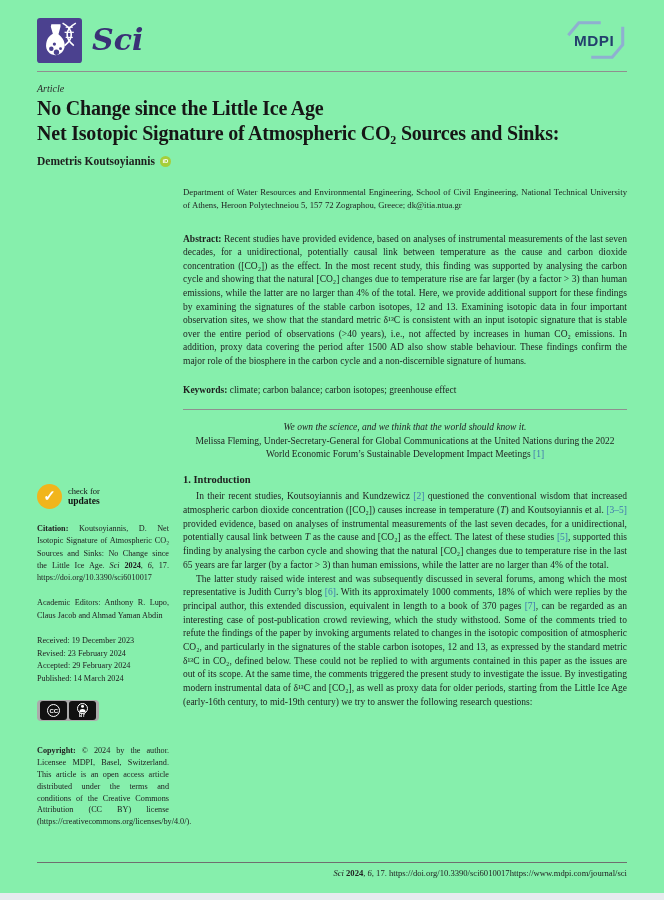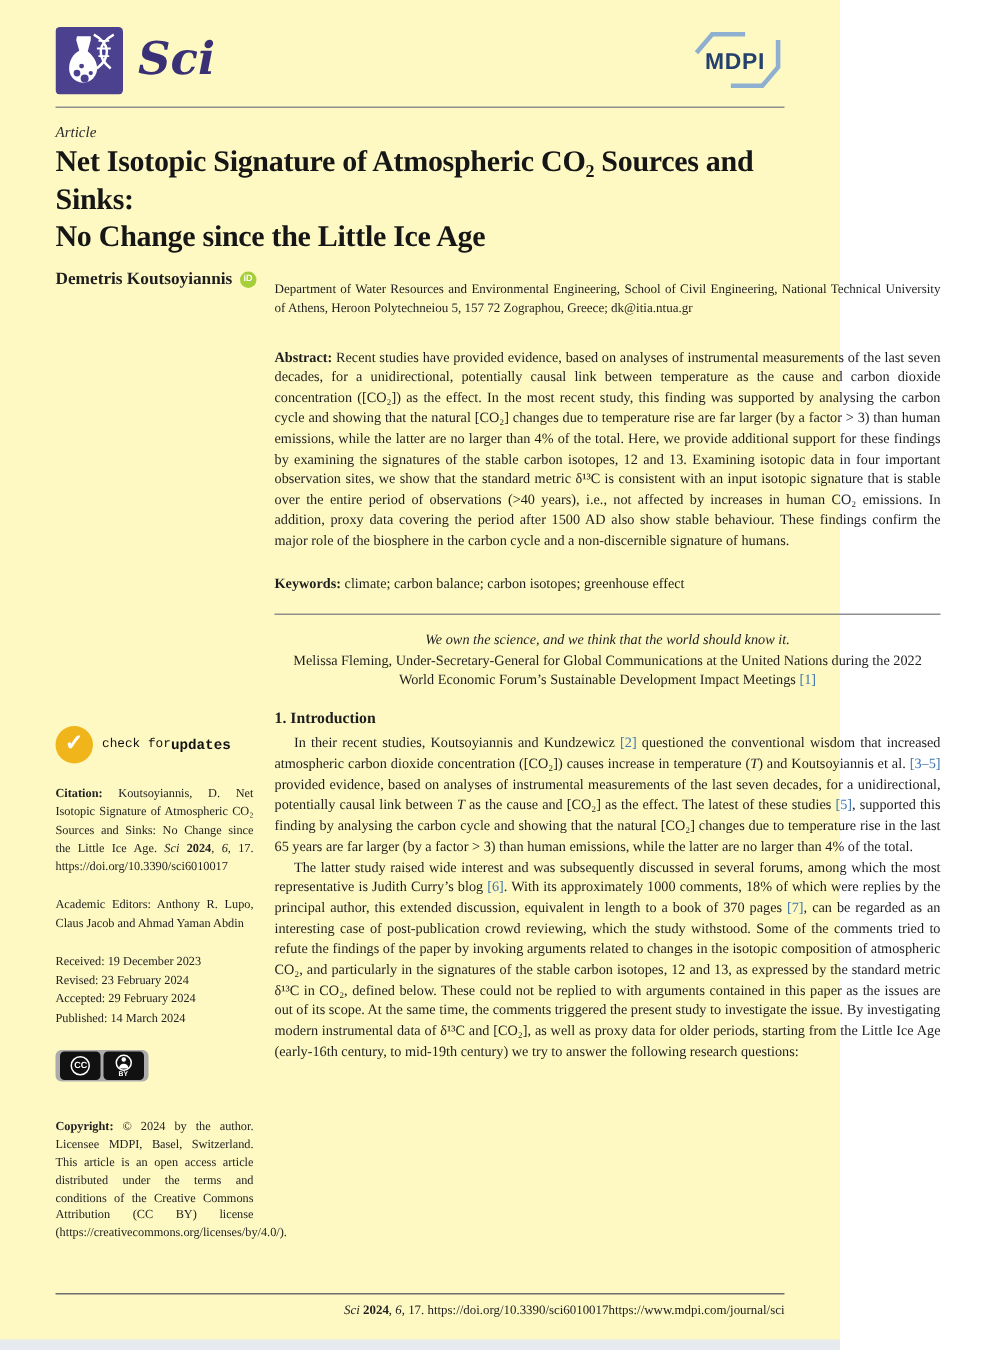--- a/index.html
+++ b/index.html
@@ -1,18 +1,18 @@
 <!DOCTYPE html>
 <html><head>
 <meta charset="utf-8">
 <style>
   *{margin:0;padding:0;box-sizing:border-box}
   html,body{background:#ffffff}
   body{width:664px;height:900px;overflow:hidden;font-family:"Liberation Serif","DejaVu Serif",serif;color:#1e1e1e}
-  .page{position:relative;width:560px;height:900px;background:#fef9c3}
+  .page{position:relative;width:664px;height:900px;background:#86efac}
 
   
   .hdr{position:absolute;left:37px;right:37px;top:12px;height:56px;display:flex;justify-content:space-between;align-items:center}
   .brand{display:flex;align-items:center;gap:10px}
   .sci-word{font-family:"DejaVu Serif",serif;font-style:italic;font-weight:bold;font-size:30px;color:#3a3076;line-height:1}
   .hdr-rule{position:absolute;left:37px;right:37px;top:71px;border-top:1.5px solid #8f8f8f}
 
   
   .title-block{position:absolute;left:37px;right:37px;top:83px}
   .article-kind{font-style:italic;font-size:10px;color:#2b2b2b}
@@ -21,21 +21,21 @@
   .author-name{font-weight:bold;font-size:11.5px}
   .orcid{display:inline-flex;width:11px;height:11px;border-radius:50%;background:#a6ce39;color:#fff;font-family:"Liberation Sans",sans-serif;font-size:6px;font-weight:bold;align-items:center;justify-content:center}
 
   
   .sidebar{position:absolute;left:37px;top:183px;width:132px;font-size:8.2px;line-height:12.3px;color:#222}
   .main{position:absolute;left:183px;top:186px;width:444px}
 
   
   .update-badge{margin-top:301px;display:flex;align-items:center;gap:6px;cursor:pointer}
   .update-check{width:25px;height:25px;border-radius:50%;background:#f1b51c;color:#fff;font-size:15px;font-weight:bold;display:flex;align-items:center;justify-content:center;font-family:"Liberation Sans",sans-serif}
-  .update-text{display:flex;flex-direction:row;font-family:Liberation Mono, monospace;font-size:8.5px;line-height:9.5px;color:#111}
+  .update-text{display:flex;flex-direction:column;font-family:Liberation Serif, serif;font-size:8.5px;line-height:9.5px;color:#111}
   .update-text .ln2{font-weight:bold;font-size:9.5px}
   .side-block{margin-top:13px;text-align:justify}
   .side-block.first{margin-top:14px}
   .side-dates{margin-top:13px}
   .side-dates div{line-height:12.6px}
   .cc-badge{margin-top:15px;width:62px;height:21px;background:#ababab;border-radius:4px;display:flex;align-items:center;justify-content:space-evenly;padding:0 2px}
   .cc-chip{width:27px;height:19px;background:#111;border-radius:3px;display:flex;flex-direction:column;align-items:center;justify-content:center}
   .cc-ring{width:13px;height:13px;border:1.4px solid #fff;border-radius:50%;color:#fff;font-family:"Liberation Sans",sans-serif;font-size:6px;font-weight:bold;display:flex;align-items:center;justify-content:center;line-height:1}
   .cc-chip .by-txt{color:#fff;font-family:"Liberation Sans",sans-serif;font-size:4.5px;font-weight:bold;line-height:4.5px;margin-top:0.5px}
   .cc-chip.person .cc-ring{width:11px;height:11px}
@@ -93,22 +93,22 @@
         <polyline points="60,8 60,27 49,40 27,40" fill="none" stroke="#8fafd0" stroke-width="3.2"></polyline>
         <text x="30" y="28" text-anchor="middle" class="mdpi-text">MDPI</text>
       </svg>
     </div>
   </div>
   <div class="hdr-rule"></div>
 
   <div class="title-block">
     <div class="article-kind">Article</div>
     <h1 class="title">
+      <div>No Change since the Little Ice Age</div>
       <div>Net Isotopic Signature of Atmospheric CO₂ Sources and Sinks:</div>
-      <div>No Change since the Little Ice Age</div>
     </h1>
     <div class="author-row">
       <span class="author-name">Demetris Koutsoyiannis</span>
       <span class="orcid">iD</span>
     </div>
   </div>
 
   <aside class="sidebar">
     <div class="update-badge">
       <span class="update-check">✓</span>

